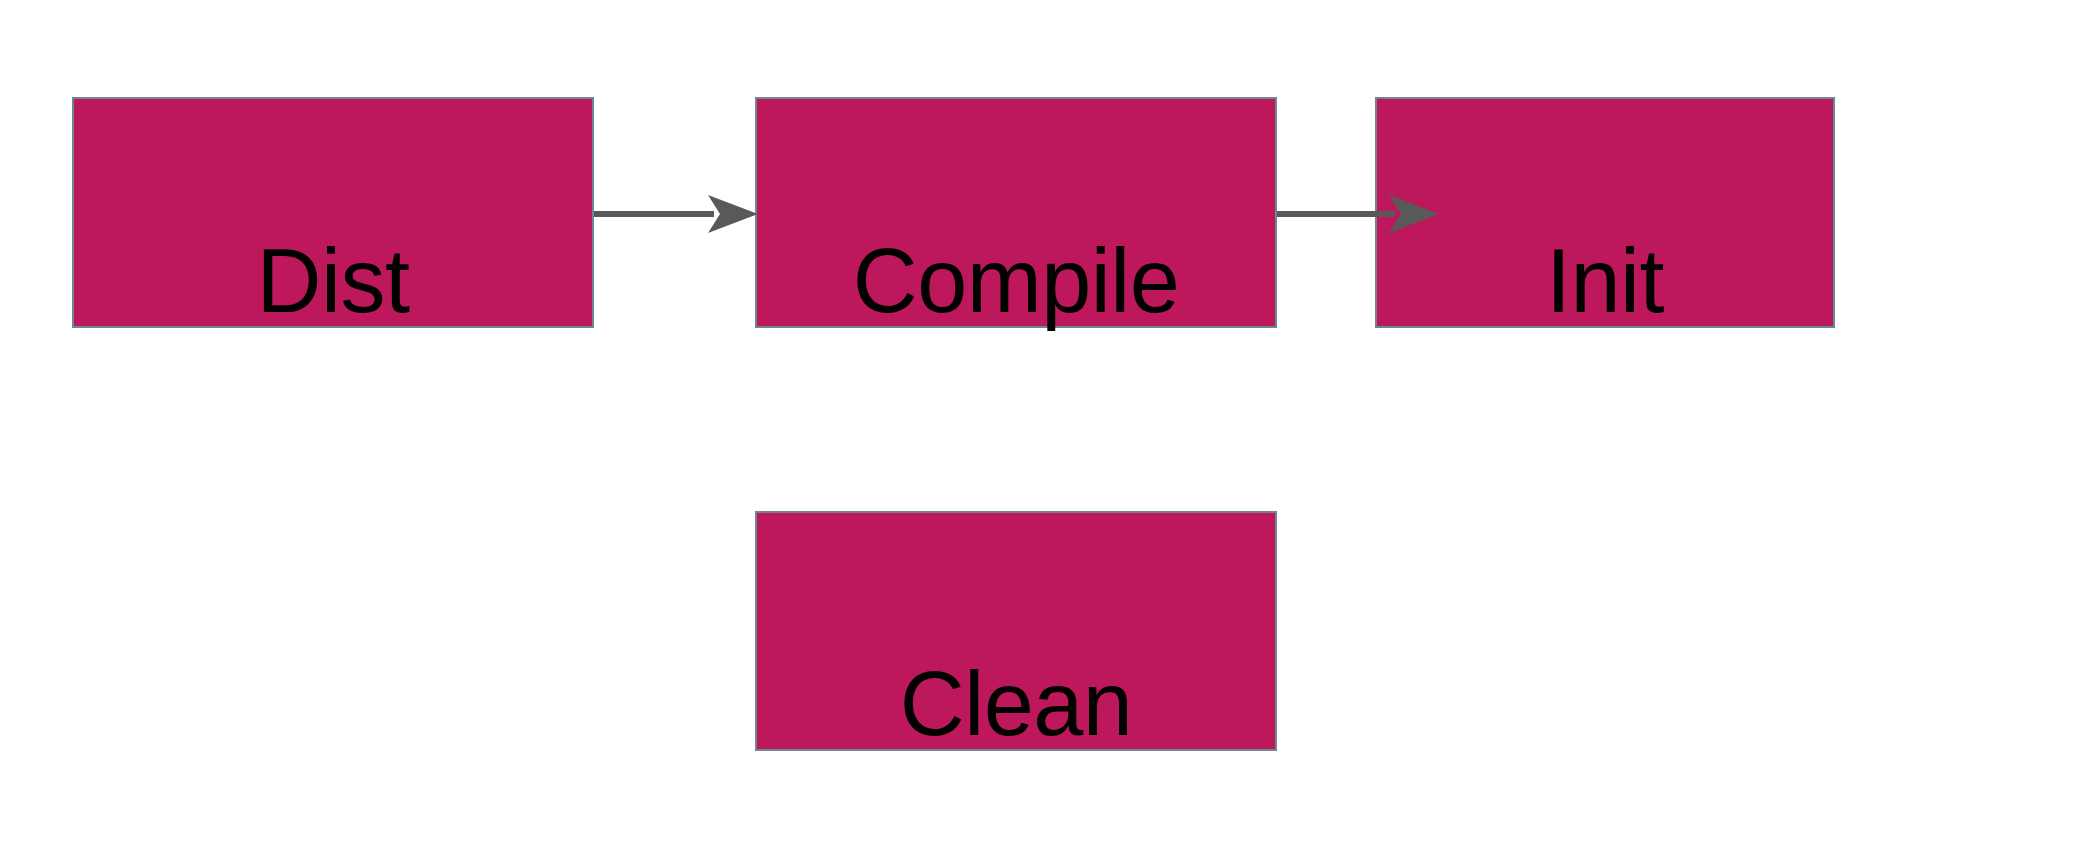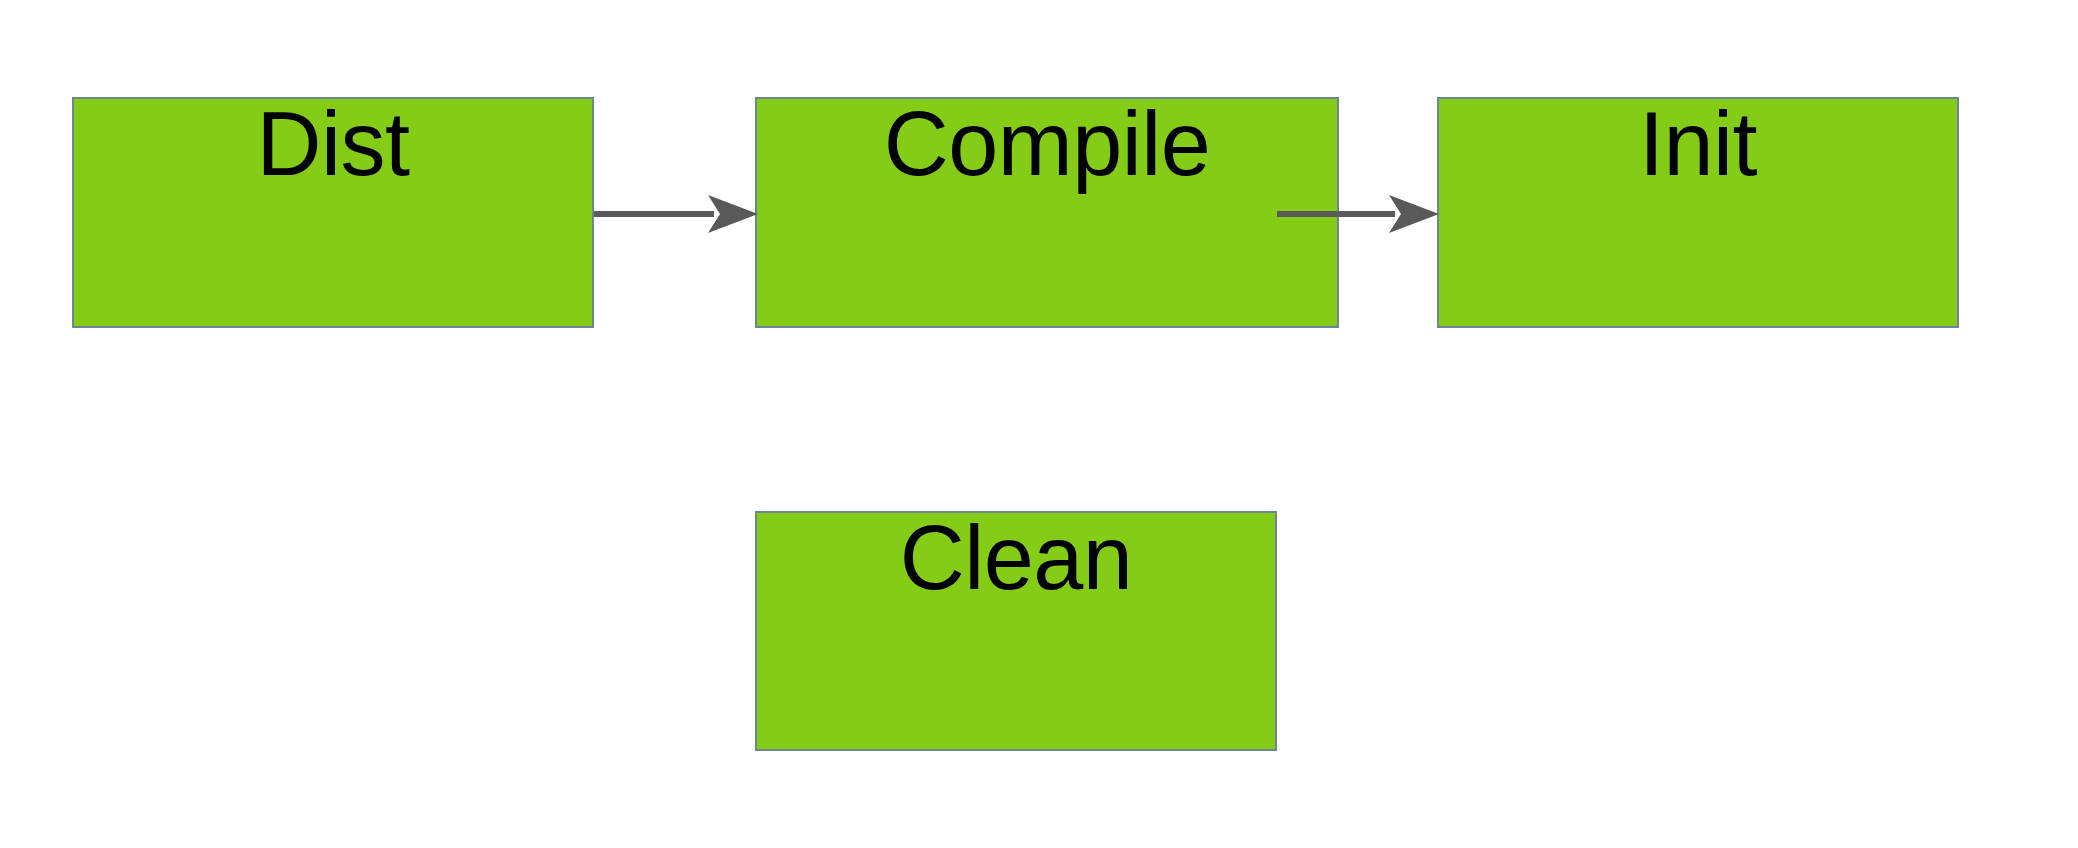--- a/index.html
+++ b/index.html
@@ -14,39 +14,39 @@
   #canvas {
     position: relative;
     width: 2078px;
     height: 848px;
     background: #ffffff;
     overflow: hidden;
   }
   .node {
     position: absolute;
     box-sizing: border-box;
-    background: #84cc16;
+    background: #be185d;
     border: 2px solid #6C8794;
     display: flex;
-    align-items: flex-start;
+    align-items: flex-end;
     justify-content: center;
   }
   .node-label {
     font-family: "Liberation Sans", "DejaVu Sans", sans-serif;
     font-size: 90px;
     font-weight: 400;
     color: #000000;
     line-height: 1;
     letter-spacing: -0.5px;
     white-space: nowrap;
     user-select: none;
   }
   #node-dist  { left: 72px;  top: 97px;  width: 522px; height: 231px; }
-  #node-compile { left: 755px; top: 97px;  width: 584px; height: 231px; }
-  #node-init  { left: 1437px; top: 97px;  width: 522px; height: 231px; }
+  #node-compile { left: 755px; top: 97px;  width: 522px; height: 231px; }
+  #node-init  { left: 1375px; top: 97px;  width: 460px; height: 231px; }
   #node-clean { left: 755px; top: 511px; width: 522px; height: 240px; }
 
   .edge {
     position: absolute;
     overflow: visible;
   }
   #edge-dist-compile { left: 594px; top: 190px; width: 164px; height: 48px; }
   #edge-compile-init { left: 1277px; top: 190px; width: 162px; height: 48px; }
 </style>
 </head>

